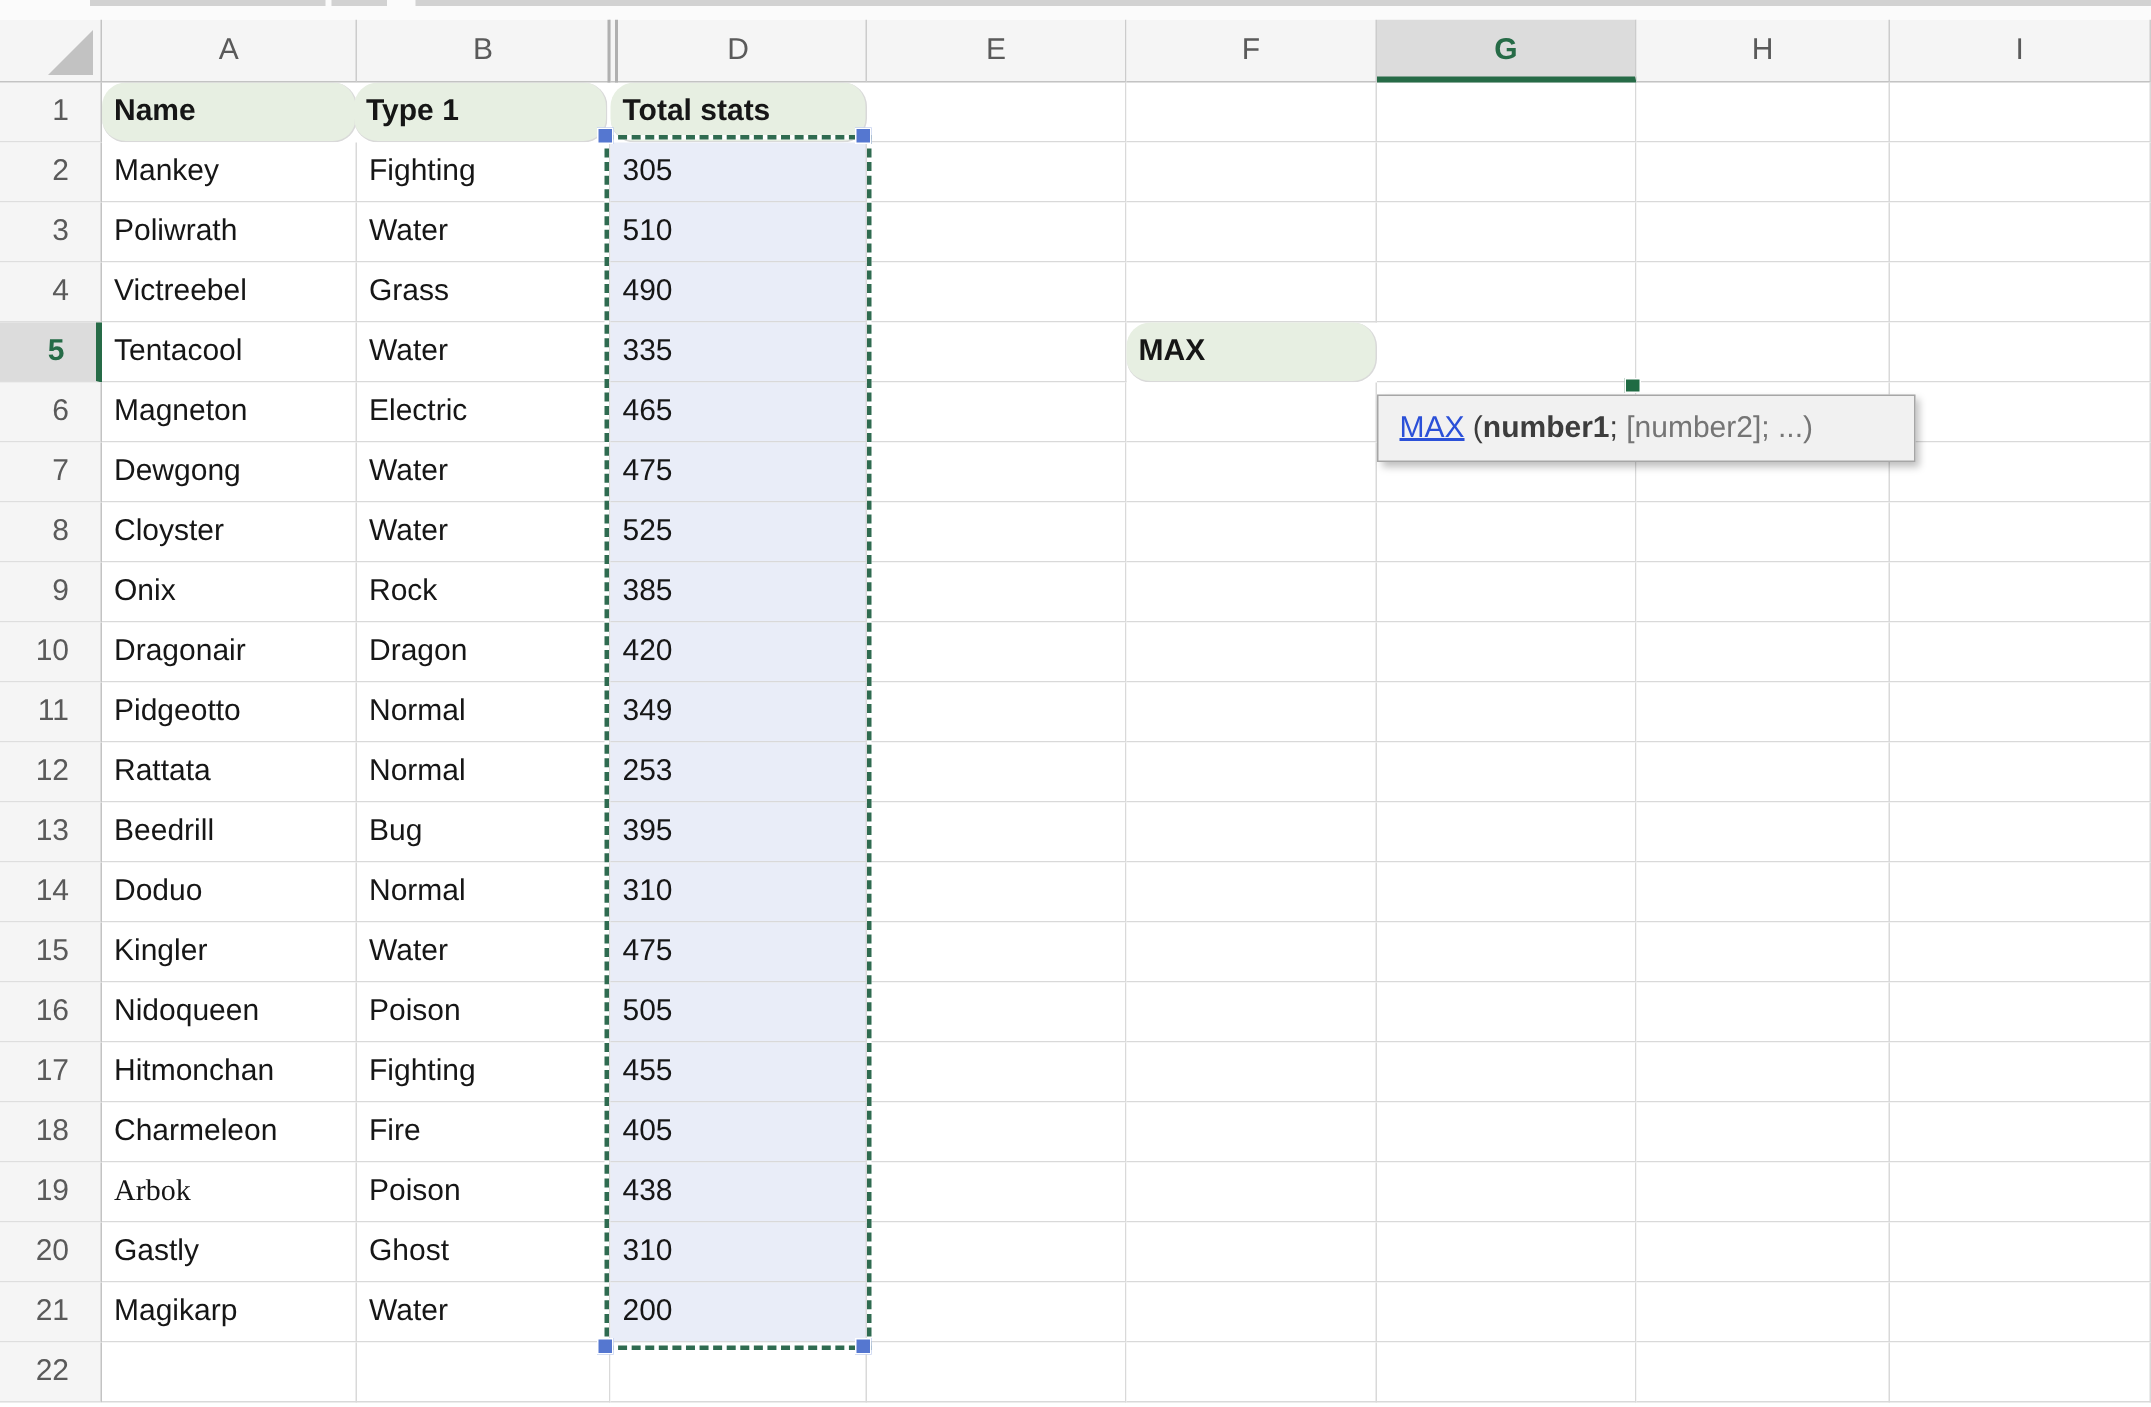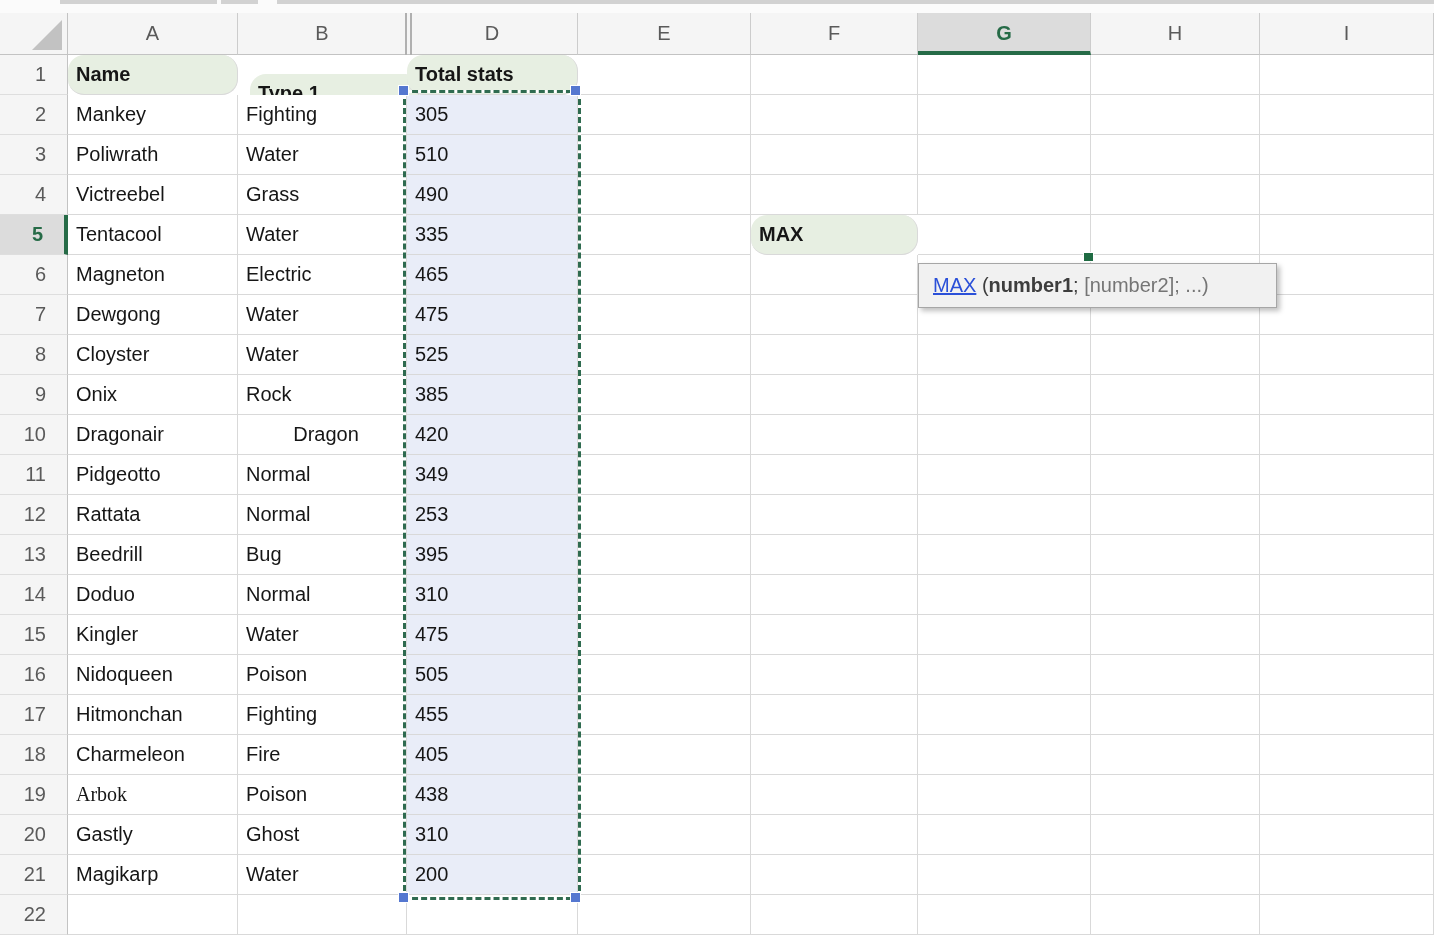--- a/index.html
+++ b/index.html
@@ -80,21 +80,21 @@
       <div class="colhdr" style="left: 407px; width: 171px;">D</div>
       <div class="colhdr" style="left: 578px; width: 173px;">E</div>
       <div class="colhdr" style="left: 751px; width: 167px;">F</div>
       <div class="colhdr sel" style="left: 918px; width: 173px;">G</div>
       <div class="colhdr" style="left: 1091px; width: 169px;">H</div>
       <div class="colhdr" style="left: 1260px; width: 174px;">I</div>
     </div>
   <div id="grid">
       <div class="rowhdr" style="top: 55px;">1</div>
       <div class="cell green bold" style="left: 68px; top: 55px; width: 170px;">Name</div>
-      <div class="cell green bold" style="left: 250px; top: 55px; width: 169px; margin-top: 19px;">Type 1</div>
+      <div class="cell green bold" style="left: 236px; top: 55px; width: 169px;">Type 1</div>
       <div class="cell green bold" style="left: 407px; top: 55px; width: 171px;">Total stats</div>
       <div class="cell" style="left: 578px; top: 55px; width: 173px;"></div>
       <div class="cell" style="left: 751px; top: 55px; width: 167px;"></div>
       <div class="cell" style="left: 918px; top: 55px; width: 173px;"></div>
       <div class="cell" style="left: 1091px; top: 55px; width: 169px;"></div>
       <div class="cell" style="left: 1260px; top: 55px; width: 174px;"></div>
       <div class="rowhdr" style="top: 95px;">2</div>
       <div class="cell" style="left: 68px; top: 95px; width: 170px;">Mankey</div>
       <div class="cell" style="left: 238px; top: 95px; width: 169px;">Fighting</div>
       <div class="cell lav" style="left: 407px; top: 95px; width: 171px;">305</div>
@@ -161,21 +161,21 @@
       <div class="cell" style="left: 68px; top: 375px; width: 170px;">Onix</div>
       <div class="cell" style="left: 238px; top: 375px; width: 169px;">Rock</div>
       <div class="cell lav" style="left: 407px; top: 375px; width: 171px;">385</div>
       <div class="cell" style="left: 578px; top: 375px; width: 173px;"></div>
       <div class="cell" style="left: 751px; top: 375px; width: 167px;"></div>
       <div class="cell" style="left: 918px; top: 375px; width: 173px;"></div>
       <div class="cell" style="left: 1091px; top: 375px; width: 169px;"></div>
       <div class="cell" style="left: 1260px; top: 375px; width: 174px;"></div>
       <div class="rowhdr" style="top: 415px;">10</div>
       <div class="cell" style="left: 68px; top: 415px; width: 170px;">Dragonair</div>
-      <div class="cell" style="left: 238px; top: 415px; width: 169px; text-align: center;">Dragon</div>
+      <div class="cell" style="left: 238px; top: 415px; width: 169px;">Dragon</div>
       <div class="cell lav" style="left: 407px; top: 415px; width: 171px;">420</div>
       <div class="cell" style="left: 578px; top: 415px; width: 173px;"></div>
       <div class="cell" style="left: 751px; top: 415px; width: 167px;"></div>
       <div class="cell" style="left: 918px; top: 415px; width: 173px;"></div>
       <div class="cell" style="left: 1091px; top: 415px; width: 169px;"></div>
       <div class="cell" style="left: 1260px; top: 415px; width: 174px;"></div>
       <div class="rowhdr" style="top: 455px;">11</div>
       <div class="cell" style="left: 68px; top: 455px; width: 170px;">Pidgeotto</div>
       <div class="cell" style="left: 238px; top: 455px; width: 169px;">Normal</div>
       <div class="cell lav" style="left: 407px; top: 455px; width: 171px;">349</div>

